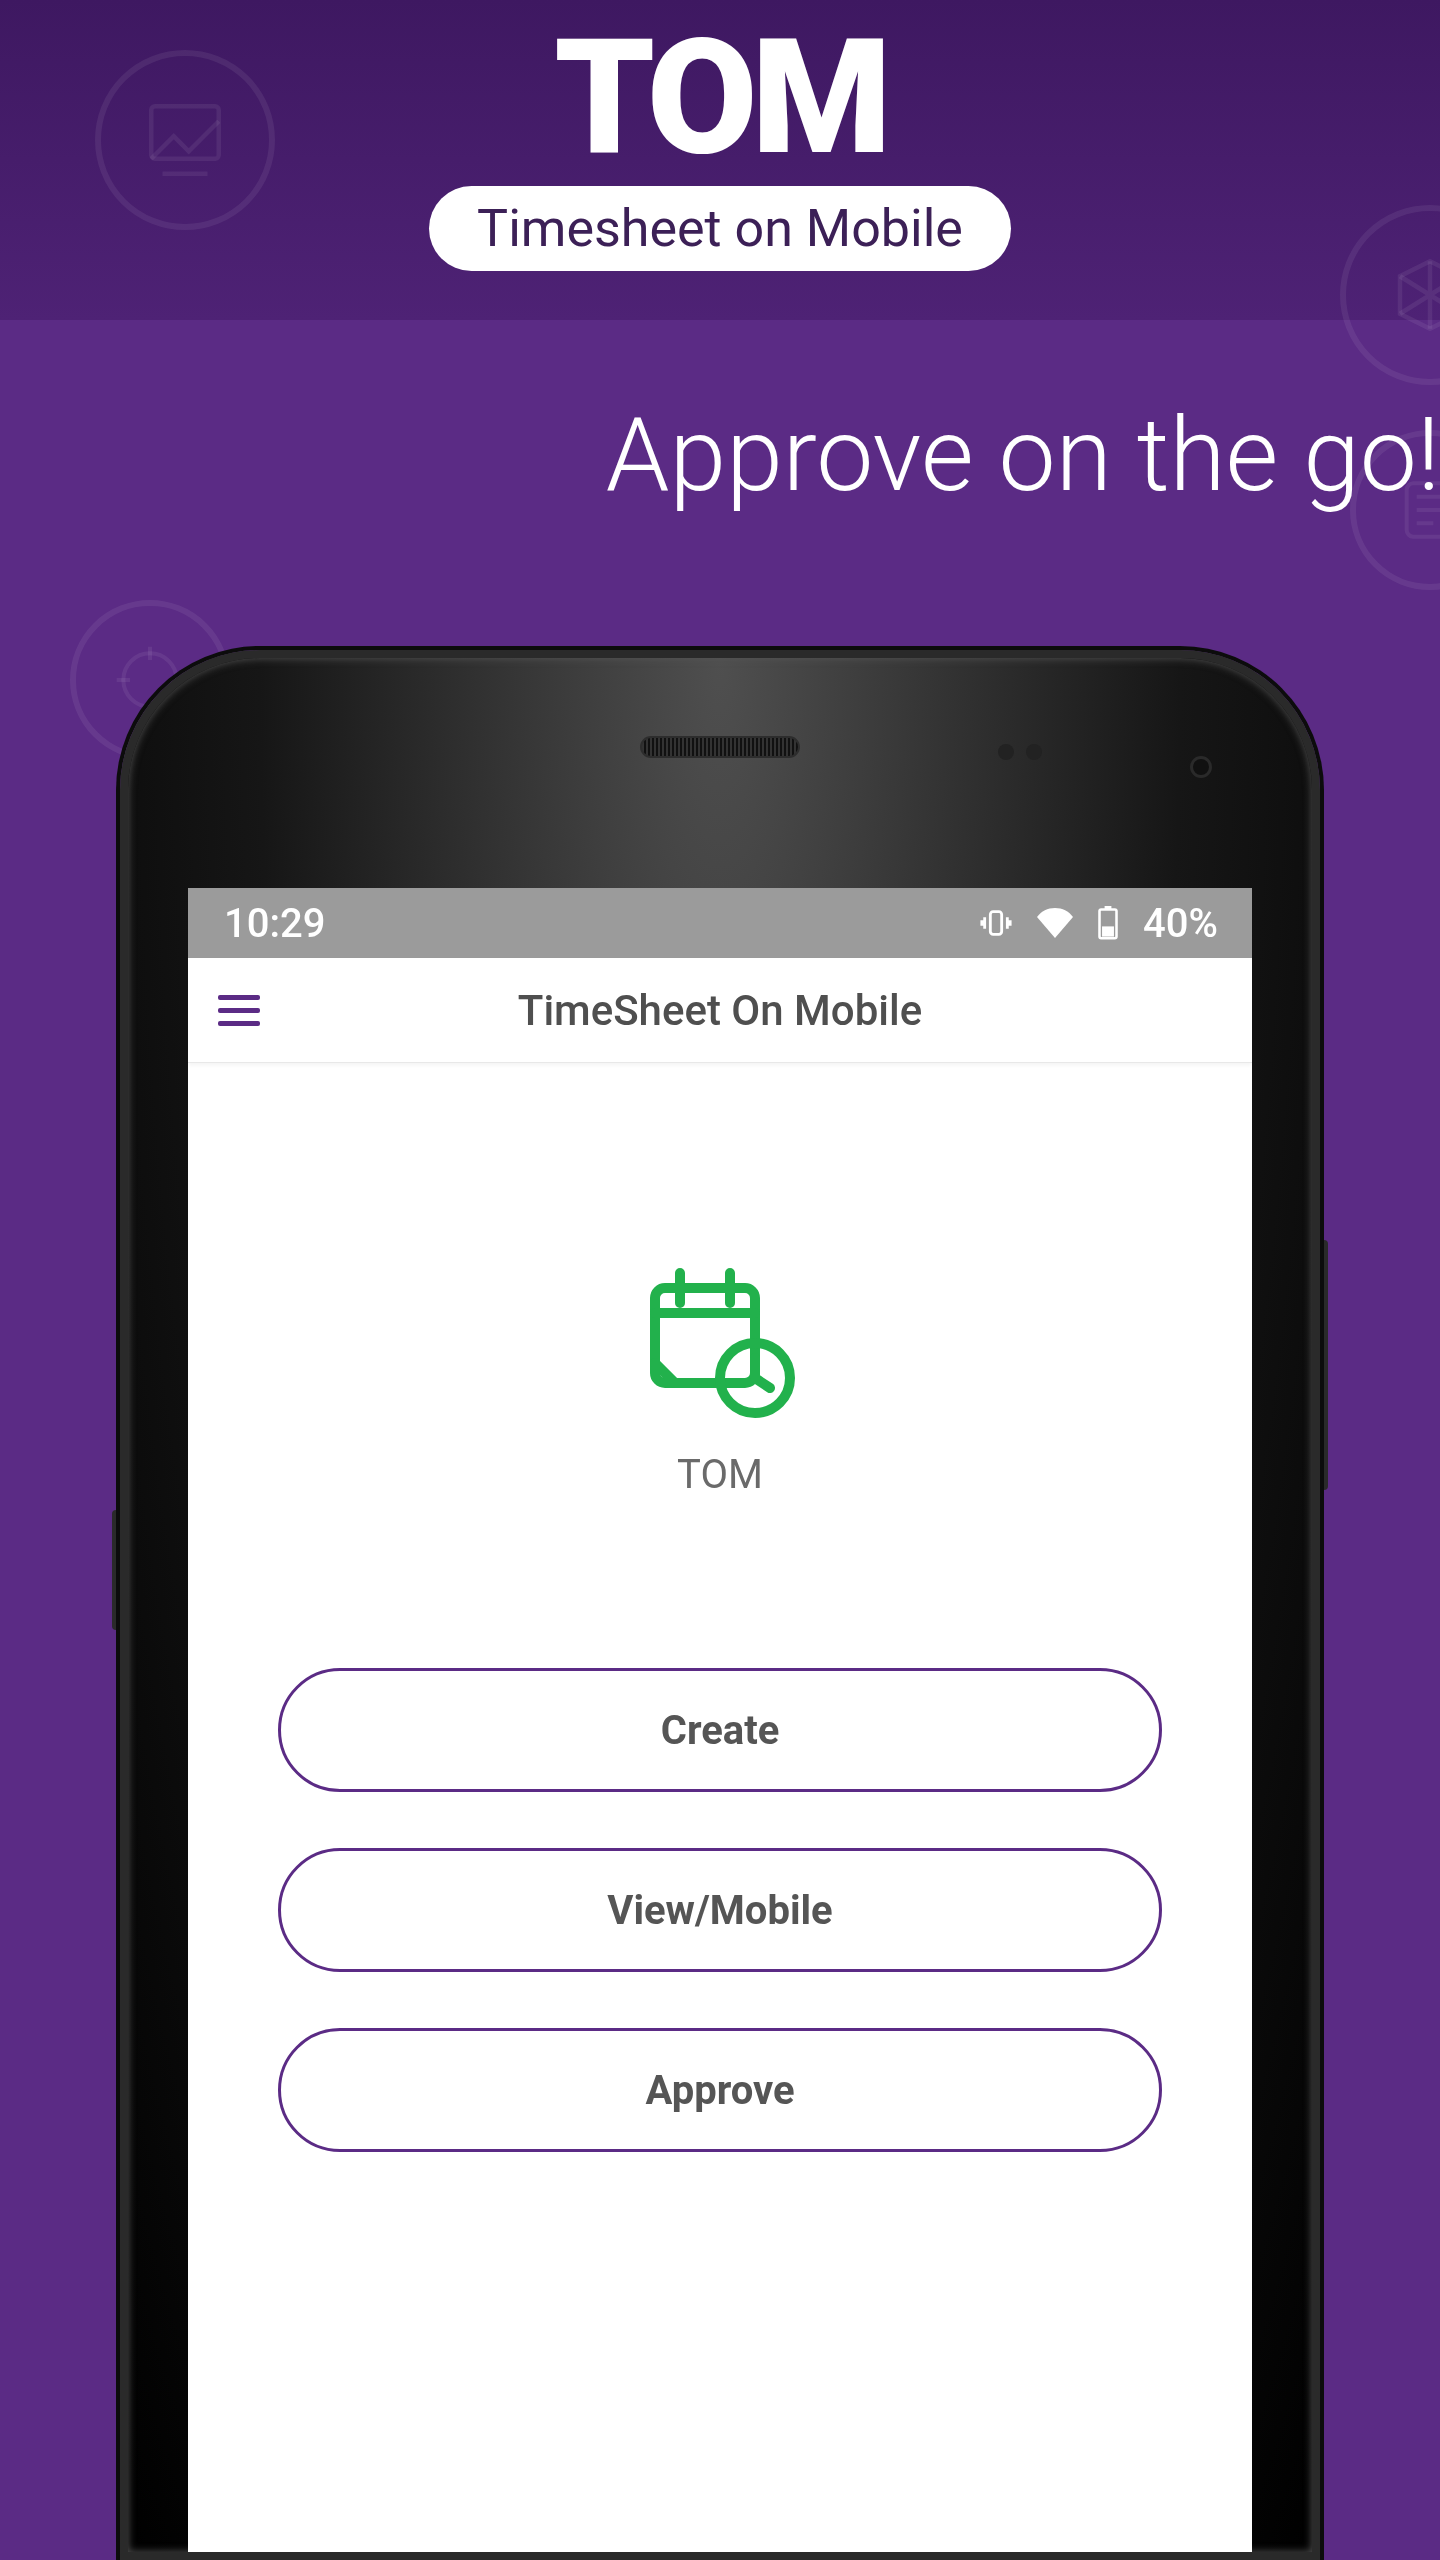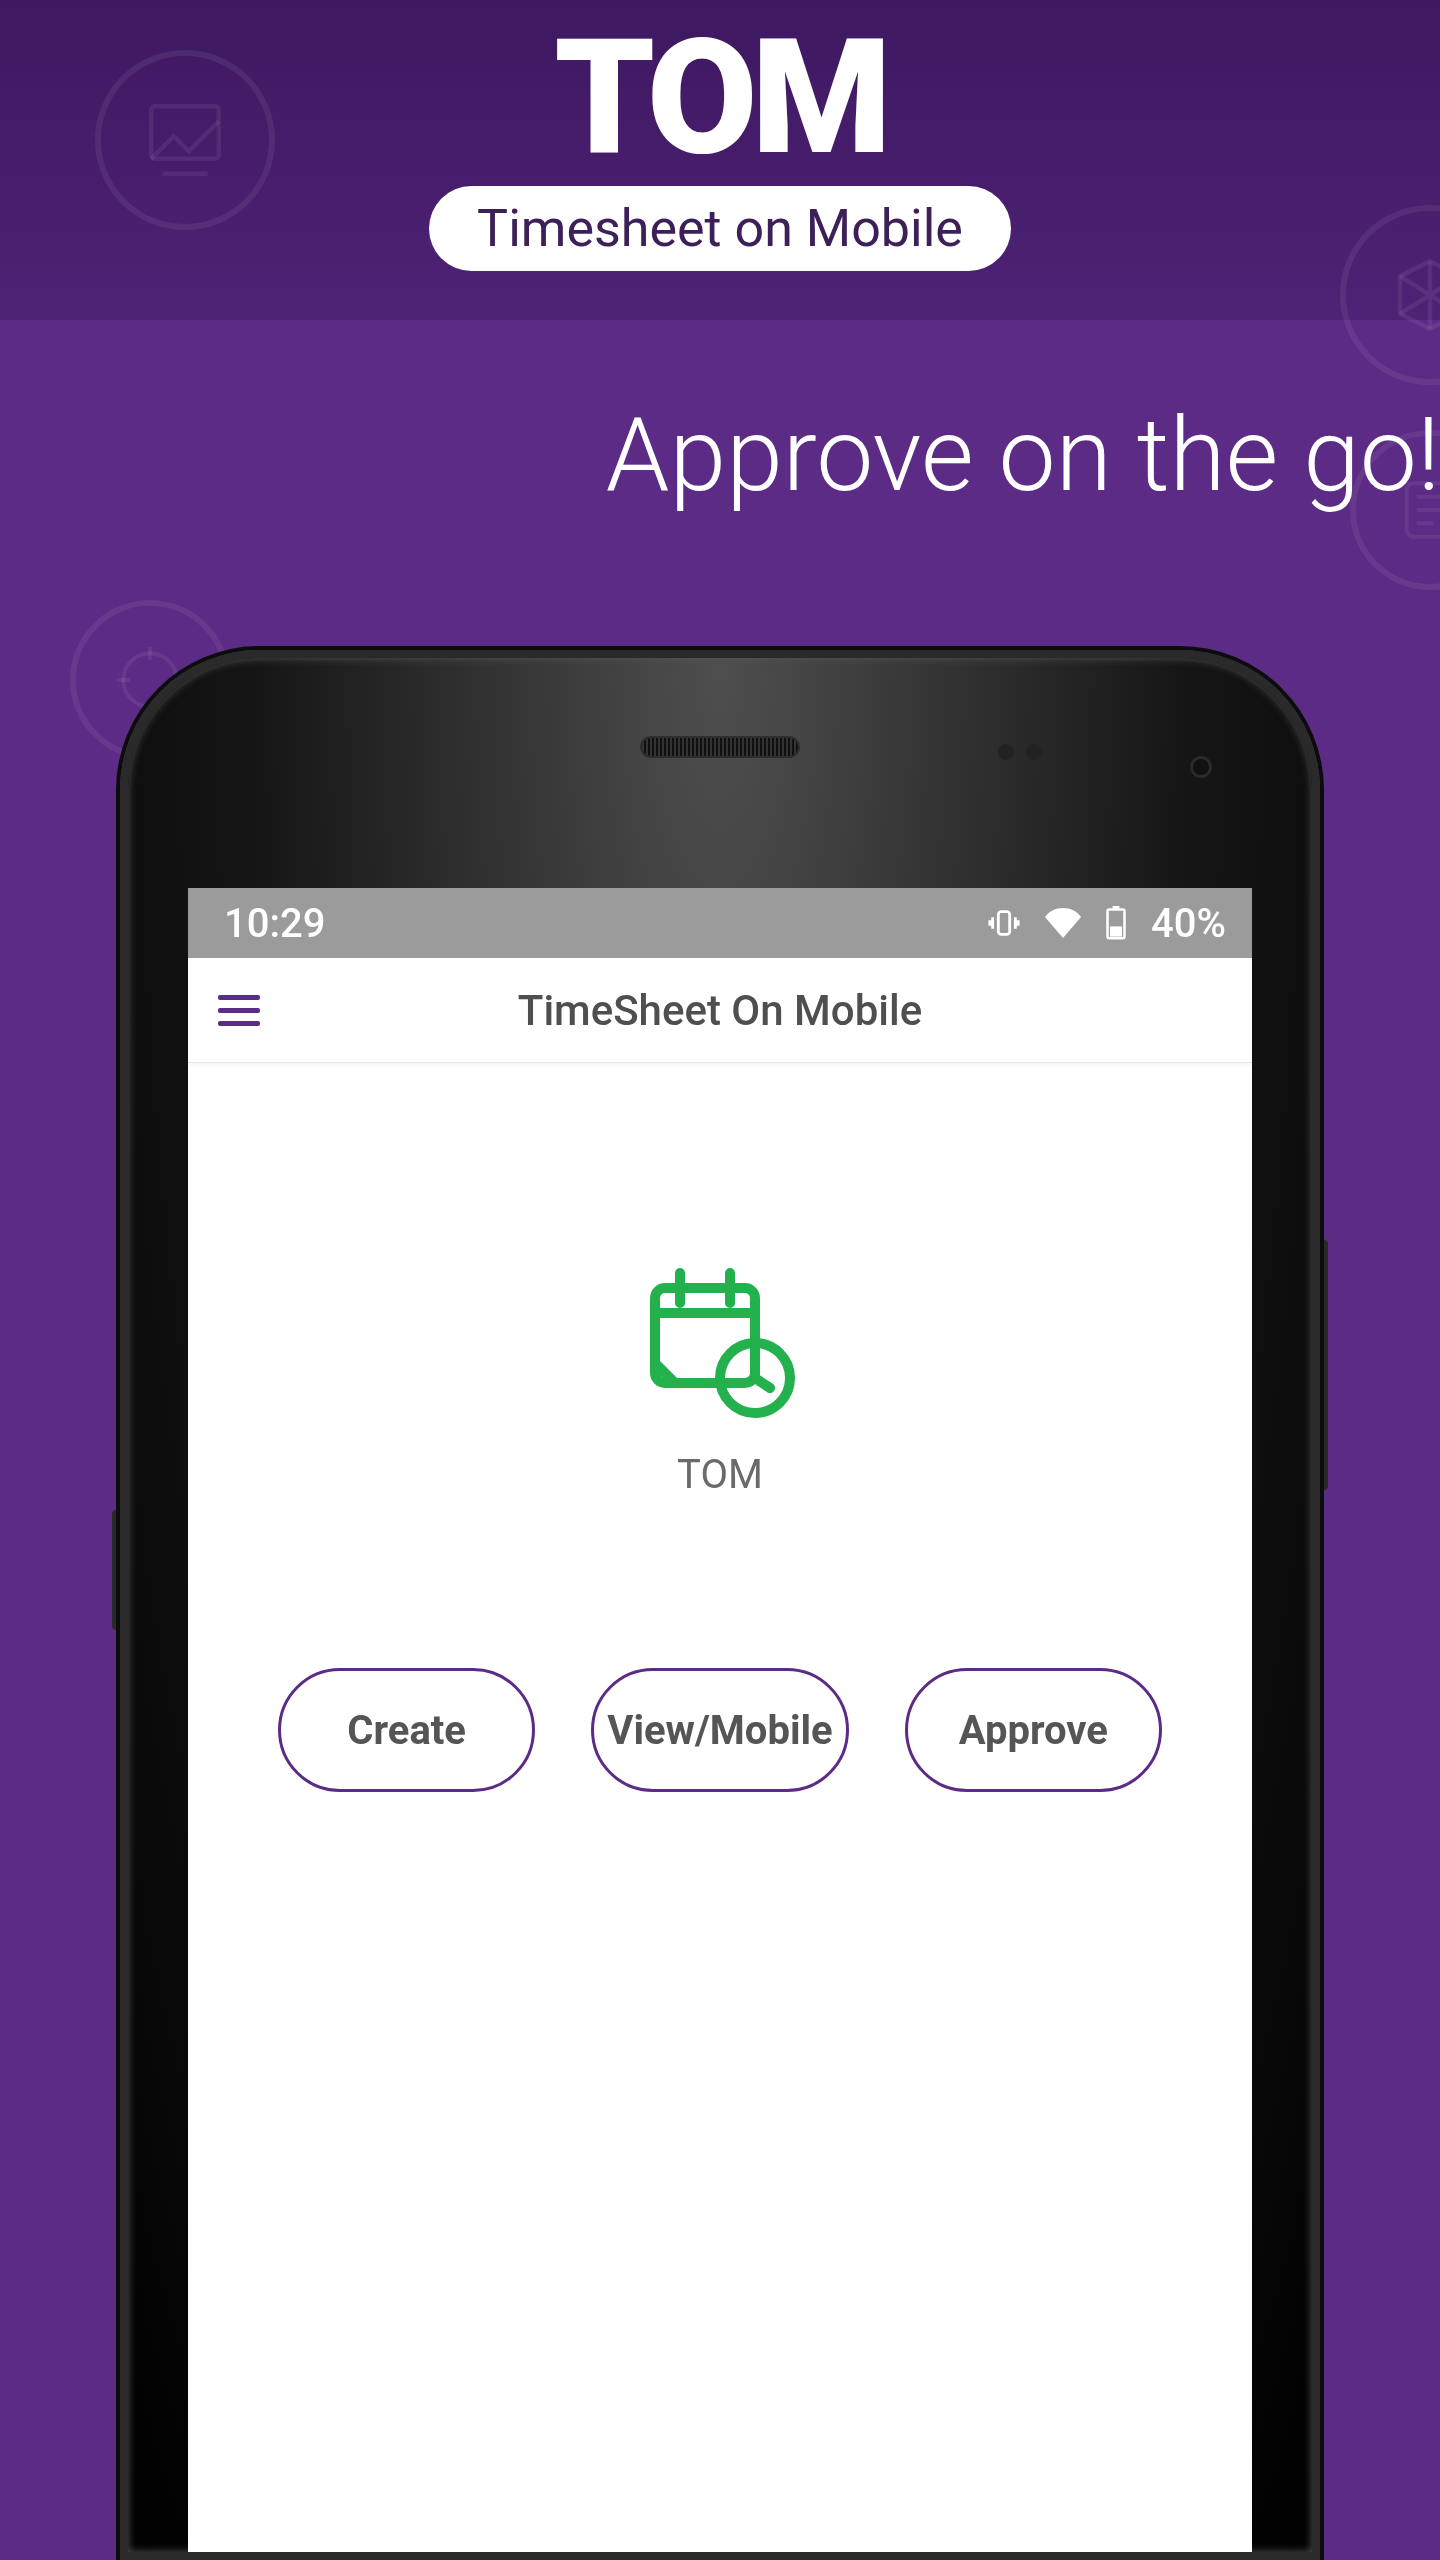--- a/index.html
+++ b/index.html
@@ -160,21 +160,21 @@
   }
 
   
   .status-bar {
     height: 70px;
     background: #9b9b9b;
     color: #ffffff;
     display: flex;
     align-items: center;
     justify-content: space-between;
-    padding: 0 26px 0 36px;
+    padding: 0 34px 0 36px;
     font-size: 40px;
     font-weight: 500;
   }
   .status-right {
     display: flex;
     align-items: center;
     gap: 24px;
   }
   .status-right svg { display: block; }
 
@@ -223,21 +223,21 @@
   .tom-label {
     margin-top: 24px;
     font-size: 40px;
     color: #6a6a6a;
     font-weight: 400;
   }
 
   .action-list {
     margin-top: 170px;
     display: flex;
-    flex-direction: row;
+    flex-direction: column;
     align-items: center;
     gap: 56px;
     padding: 0 90px;
   }
   .pill-btn {
     width: 100%;
     height: 124px;
     border: 3px solid #5b2b85;
     border-radius: 62px;
     background: #ffffff;

